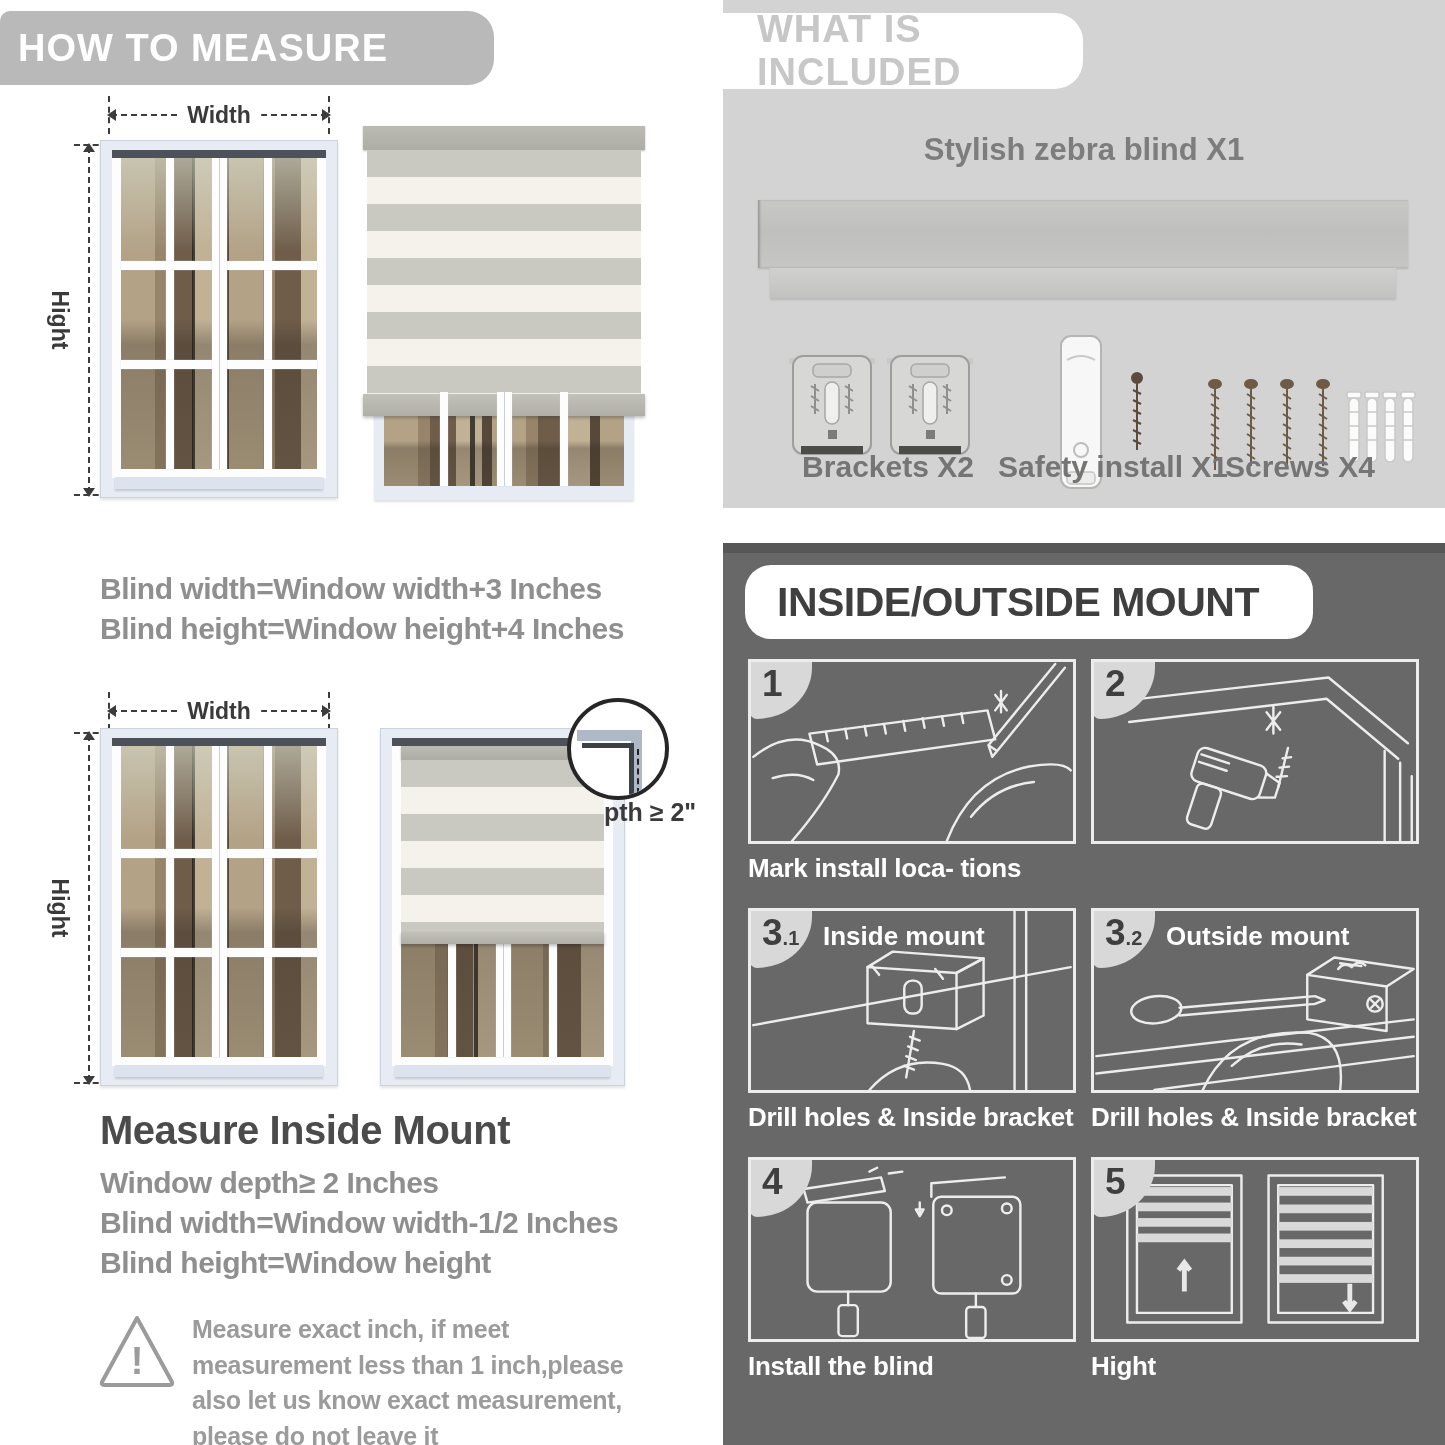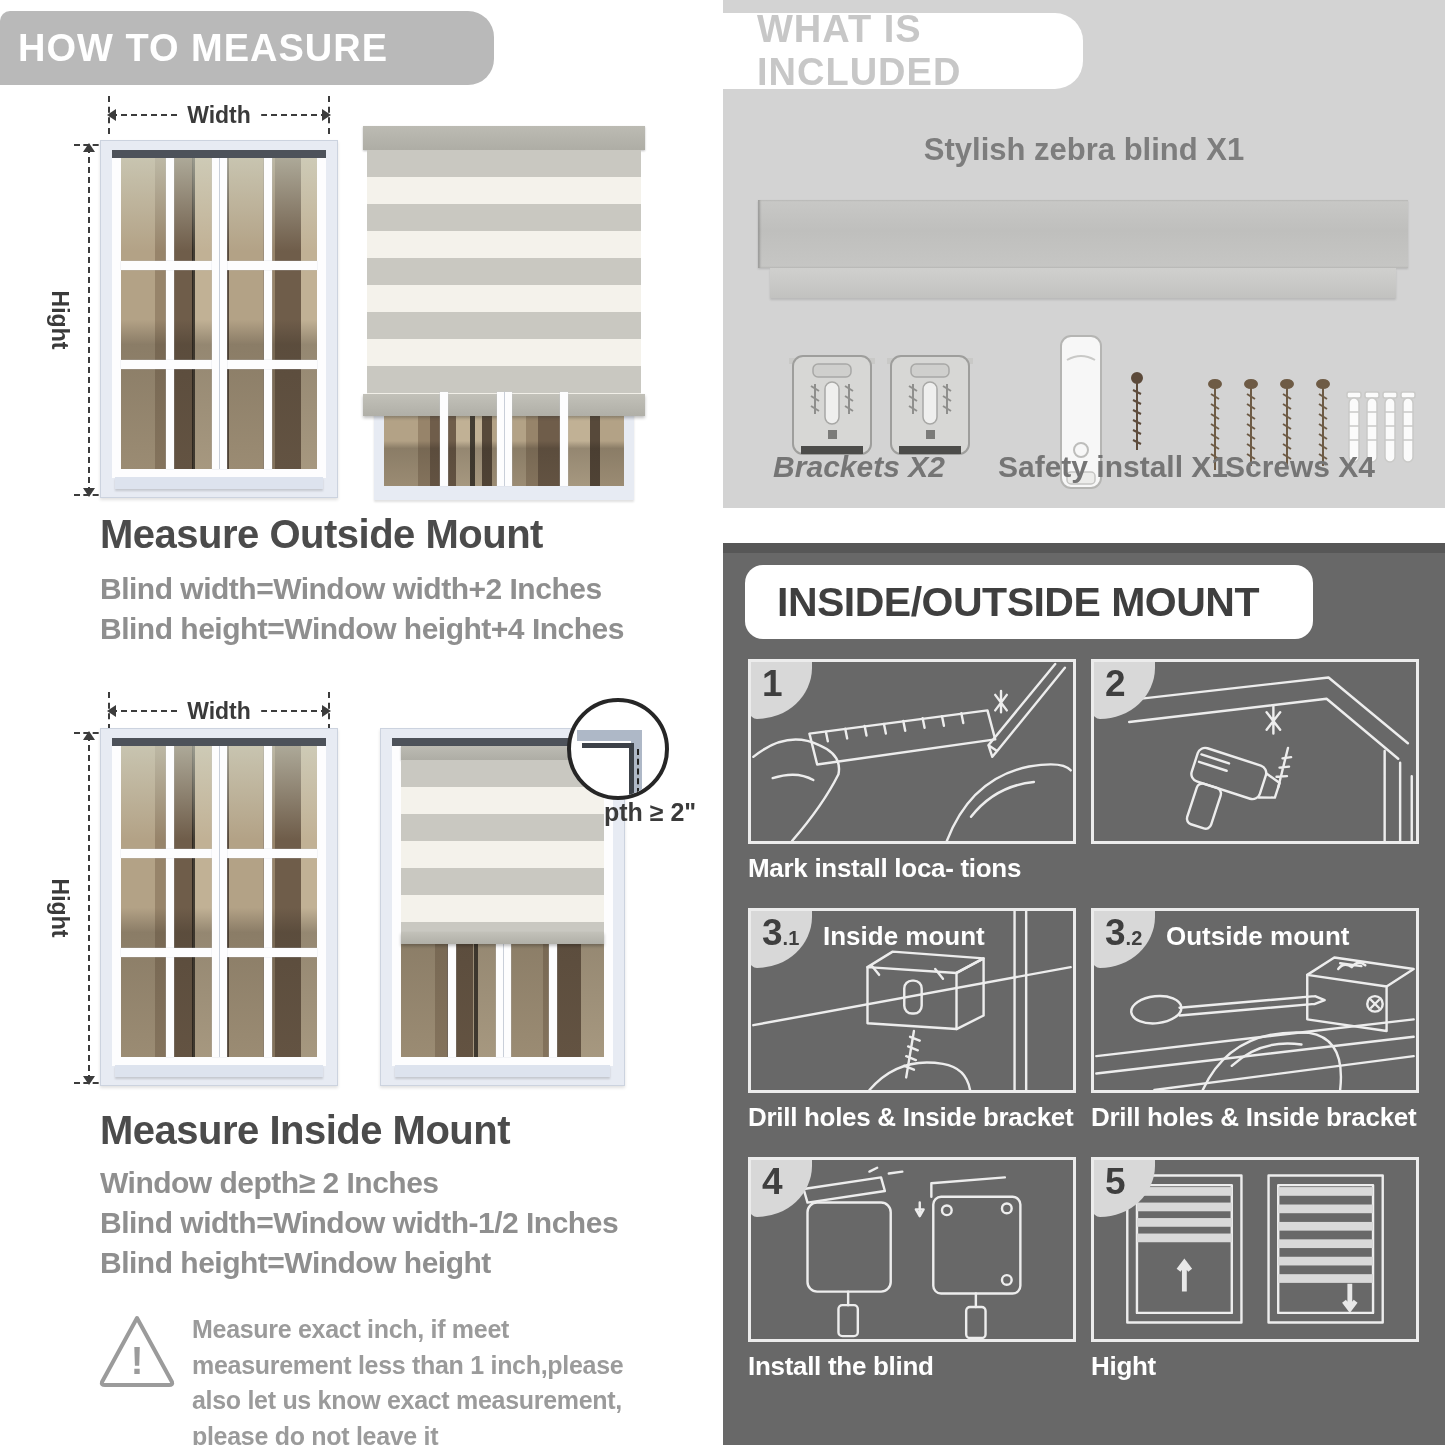--- a/index.html
+++ b/index.html
@@ -100,21 +100,21 @@
      box-shadow:inset 2px 0 2px rgba(120,120,118,.5), 0 1px 2px rgba(0,0,0,.15);}
   .bar-lip{position:absolute;left:47px;top:268px;width:626px;height:30px;
      background:linear-gradient(180deg,#d0d0ce,#c2c2c0);box-shadow:0 2px 2px rgba(0,0,0,.12);}
   .item-label{position:absolute;top:450px;transform:translateX(-50%);
       font-size:30px;font-weight:700;color:#757575;white-space:nowrap;}
 
   
   #mount{left:723px;top:543px;width:722px;height:902px;background:#686868;
          border-top:10px solid #575757;box-sizing:border-box;}
   .dband{position:absolute;left:22px;top:12px;width:568px;height:74px;background:#fff;
-         border-radius:18px;display:flex;align-items:center;padding-left:32px;box-sizing:border-box;}
+         border-radius:26px;display:flex;align-items:center;padding-left:32px;box-sizing:border-box;}
   .dband span{font-size:41px;font-weight:700;color:#3f3f3f;letter-spacing:-0.5px;}
   .steps-grid{position:absolute;left:25px;top:106px;width:671px;display:grid;
       grid-template-columns:328px 328px;column-gap:15px;row-gap:24px;}
   .panel{position:relative;height:185px;border:3px solid #ececec;box-sizing:border-box;overflow:hidden;}
   .badge{position:absolute;left:-1px;top:-1px;width:62px;height:58px;background:#d8d8d8;
          border-radius:0 0 95% 12%;z-index:5;}
   .badge .n{position:absolute;left:12px;top:2px;font-size:37px;font-weight:700;color:#3f3f3f;}
   .badge .sub{font-size:20px;font-weight:700;}
   .ptitle{position:absolute;left:72px;top:10px;font-size:26px;font-weight:700;color:#fff;z-index:5;}
   .caption{margin-top:9px;font-size:26px;font-weight:700;color:#fff;letter-spacing:-0.3px;}
@@ -171,22 +171,21 @@
           <div class="m stile" style="top:0;"></div>
           <div class="m v" style="left:25%;top:0;"></div>
           <div class="m v" style="left:75%;top:0;"></div>
         </div>
       </div>
       <div class="abs cassette" style="left:0;top:0;width:282px;height:24px;"></div>
       <div class="abs stripes" style="left:4px;top:24px;width:274px;height:244px;"></div>
       <div class="abs rail" style="left:0;top:268px;width:282px;height:22px;"></div>
     </div>
 
-    <div class="abs h1" style="left:100px;top:512px;">Measure Outside Mount</div>
-    <div class="abs h2" style="left:100px;top:572px;">Blind width=Window width+2 Inches</div>
+    <div class="abs h2" style="left:100px;top:572px;">Blind width=Window width+3 Inches</div>
     <div class="abs h2" style="left:100px;top:612px;">Blind height=Window height+4 Inches</div>
 
     <div class="abs harrow" style="left:108px;top:704px;width:222px;">
       <div class="line"></div>
       <span class="ah l"></span>
       <span class="ah r"></span>
       <span class="tick l"></span>
       <span class="tick r"></span>
       <span class="lab">Width</span>
     </div>
@@ -331,21 +330,21 @@
             <path d="M2 20 h10 M2 34 h10 M2 48 h10" fill="none"></path>
           </g>
         <g transform="translate(200,14)">
             <rect x="0" y="0" width="14" height="6" rx="2"></rect>
             <rect x="2" y="6" width="10" height="64" rx="5"></rect>
             <path d="M2 20 h10 M2 34 h10 M2 48 h10" fill="none"></path>
           </g>
       </g>
     </svg>
 
-    <span class="item-label" style="left:136px;font-style:italic;">Brackets X2</span>
+    <span class="item-label" style="left:165px;">Brackets X2</span>
     <span class="item-label" style="left:390px;">Safety install X1</span>
     <span class="item-label" style="left:577px;">Screws X4</span>
   </div>
 
   <div id="mount" class="abs">
     <div class="dband">
       <span>INSIDE/OUTSIDE MOUNT</span>
     </div>
 
     <div class="steps-grid">

